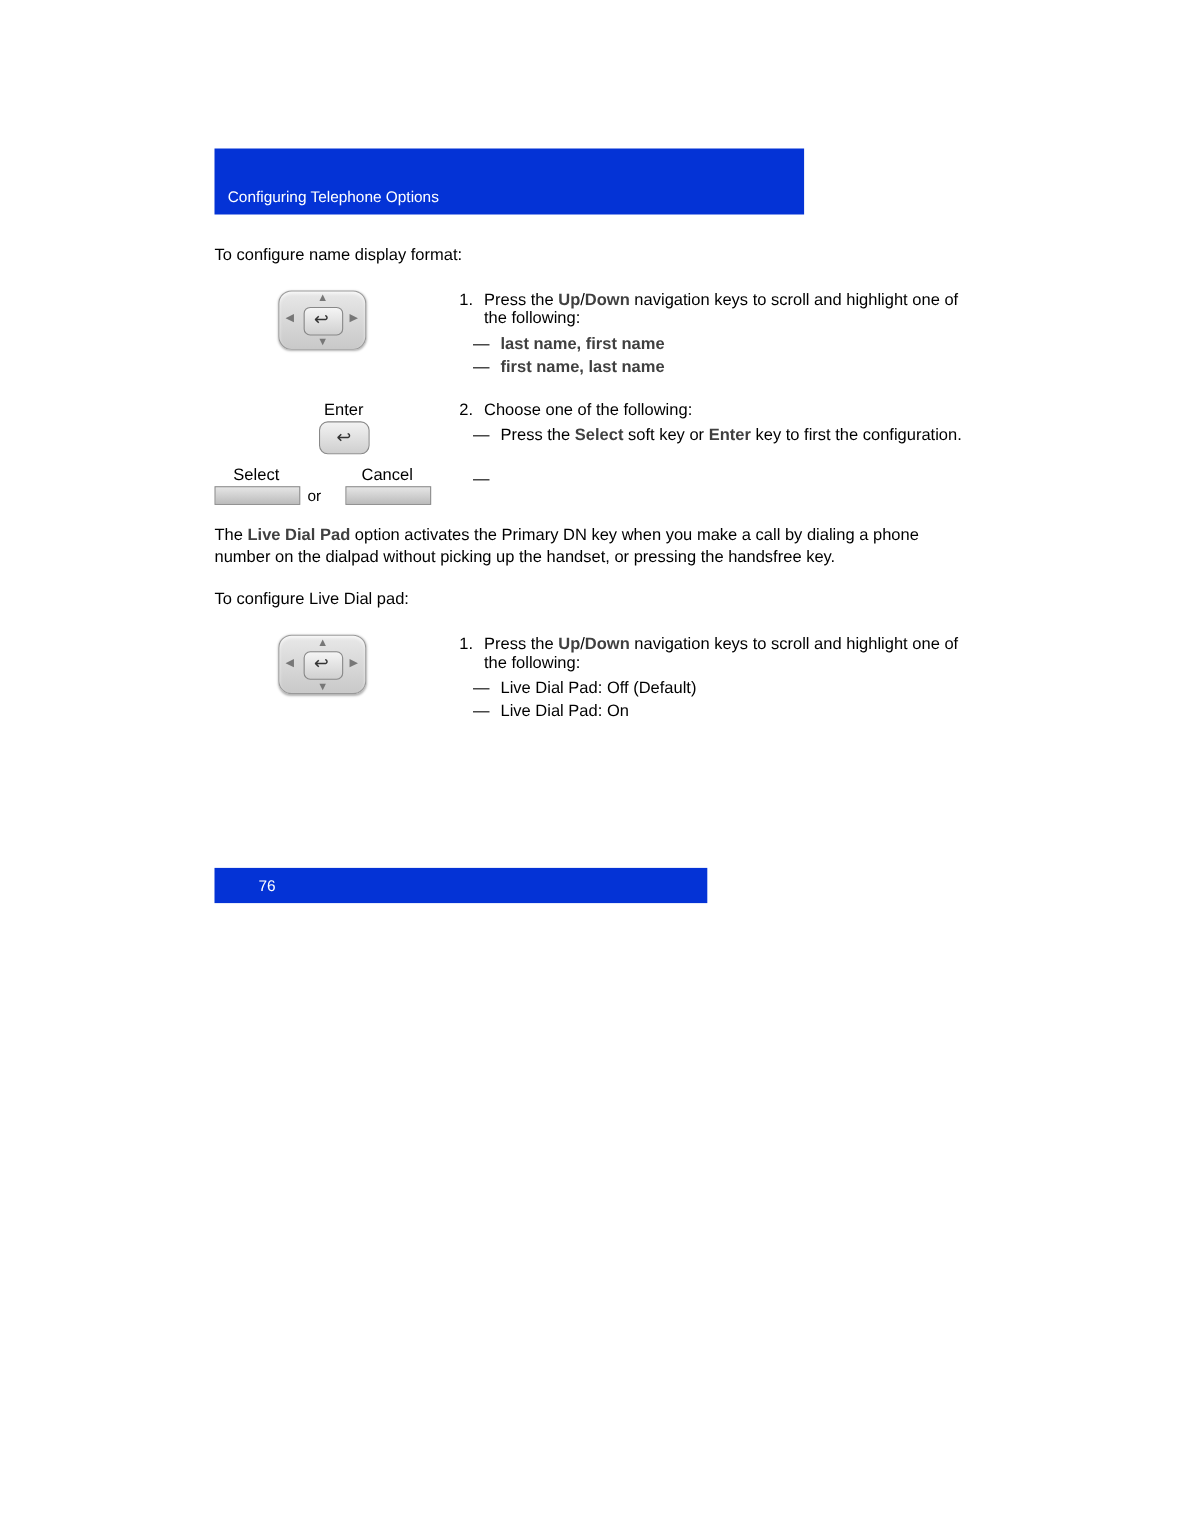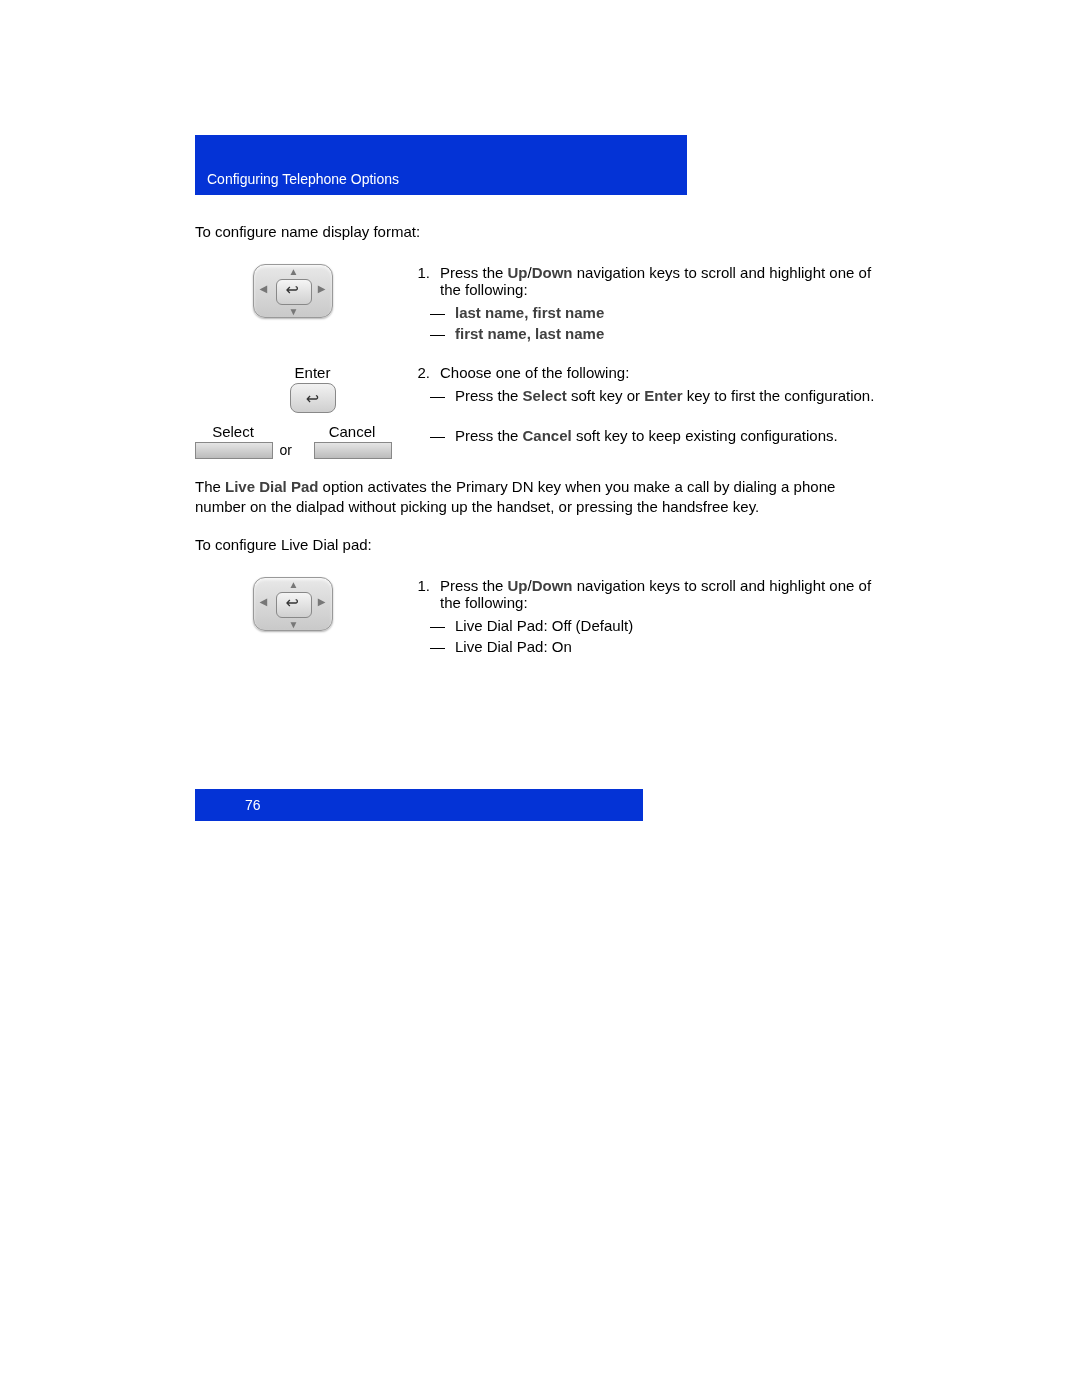--- a/index.html
+++ b/index.html
@@ -14,21 +14,21 @@
   .page {
     padding: 135px 195px 120px 195px;
     box-sizing: border-box;
     width: 1080px;
     position: relative;
   }
   .header-bar {
     background: #0433d6;
     color: #fff;
     height: 60px;
-    width: 492px;
+    width: 536px;
     display: flex;
     align-items: flex-end;
     padding: 0 0 8px 12px;
     box-sizing: border-box;
     font-size: 14px;
     margin-bottom: 28px;
   }
   .bold { font-weight: normal; }
   .blue-bold { color: #404040; font-weight: bold; text-align: right; }
   .section-heading {
@@ -95,21 +95,21 @@
     width:76px; text-align:center;
   }
   .softkey .btn {
     width:76px; height:15px; margin-top:2px;
     background:linear-gradient(#e5e5e5,#bcbcbc);
     border:1px solid #888;
   }
   .sk-or { width:26px; padding-top:18px; font-size:14px; }
   .footer-bar {
     background:#0433d6; color:#fff; width:448px; height:32px;
-    display:flex; align-items:center; padding-left:50px; box-sizing:border-box;
+    display:flex; align-items:center; padding-left:40px; box-sizing:border-box;
     font-size:14px; margin-top:130px;
   }
 </style>
 </head>
 <body>
 
 <div class="page">
 
   <div class="header-bar">
     <span>Configuring Telephone Options</span>
@@ -178,23 +178,20 @@
         <div class="softkey">
           <div>Cancel</div>
           <div class="btn"></div>
         </div>
       </div>
     </div>
     <div class="right-col">
       <div class="sub-list" style="margin-top:0;">
         <div class="sub-item">
           <span class="dash">—</span>
-          <span>
-            <span>Press the </span><span class="blue-bold">Cancel</span><span> soft key to keep existing configurations.</span>
-          </span>
         </div>
       </div>
     </div>
   </div>
 
 
   <p class="para">
     <span>The </span><span class="blue-bold">Live Dial Pad</span><span> option activates the Primary DN key when you make a call by dialing a phone number on the dialpad without picking up the handset, or pressing the handsfree key.</span>
   </p>
 

